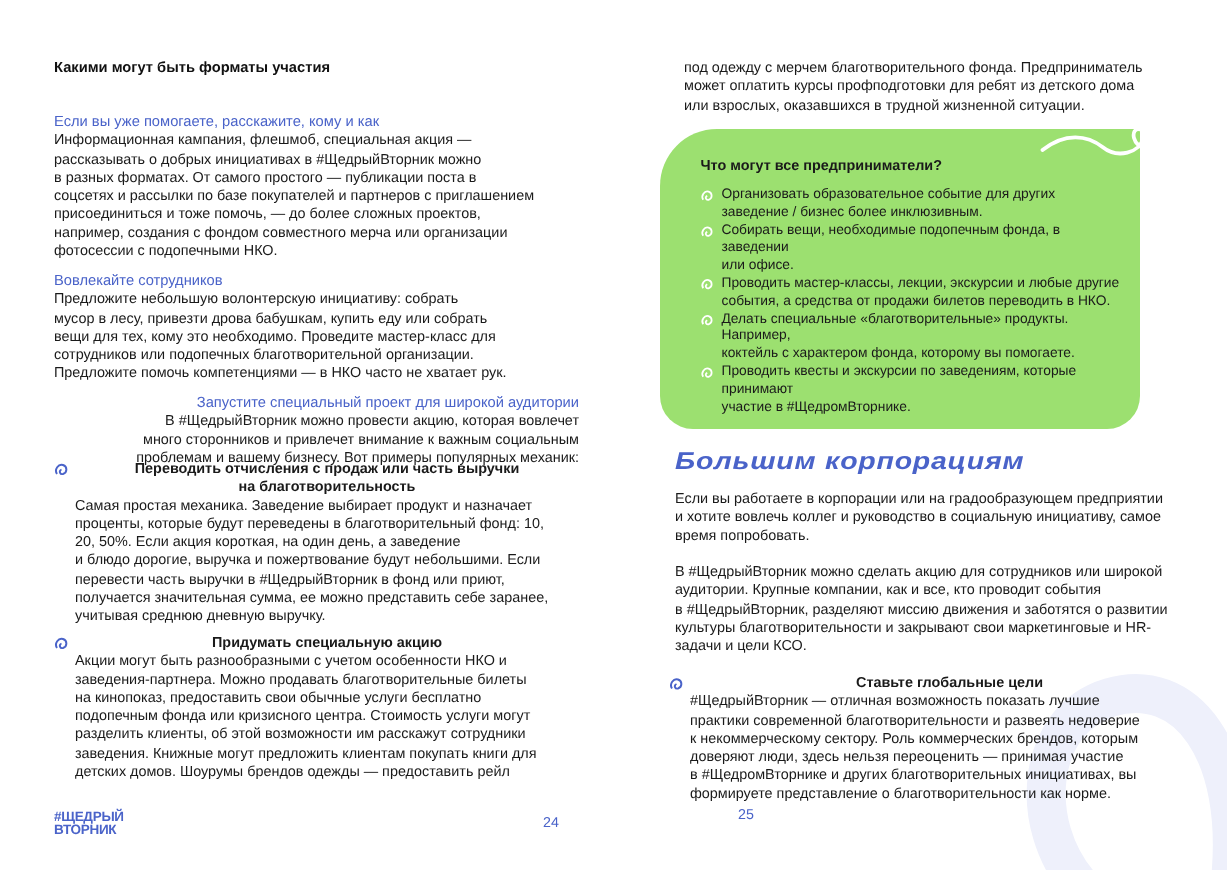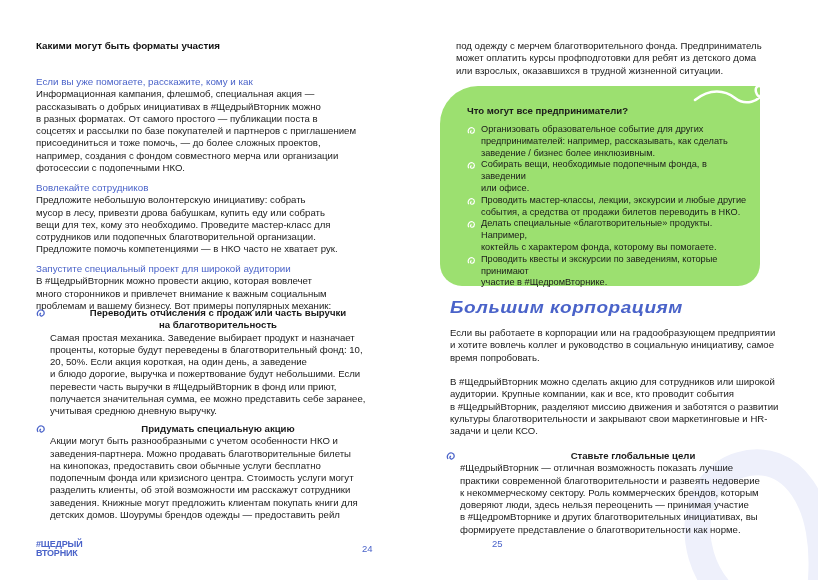--- a/index.html
+++ b/index.html
@@ -52,21 +52,21 @@
 
   <div class="block txt" style="left:36px; top:166px; width:350px;">
     <div class="h-blue">Вовлекайте сотрудников</div>
     <div>Предложите небольшую волонтерскую инициативу: собрать</div>
     <div>мусор в лесу, привезти дрова бабушкам, купить еду или собрать</div>
     <div>вещи для тех, кому это необходимо. Проведите мастер-класс для</div>
     <div>сотрудников или подопечных благотворительной организации.</div>
     <div>Предложите помочь компетенциями — в НКО часто не хватает рук.</div>
   </div>
 
-  <div class="block txt" style="left:36px; top:247px; width:350px;">
+  <div class="block txt" style="left:36px; top:247px; width:350px;text-align:right;">
     <div class="h-blue">Запустите специальный проект для широкой аудитории</div>
     <div>В #ЩедрыйВторник можно провести акцию, которая вовлечет</div>
     <div>много сторонников и привлечет внимание к важным социальным</div>
     <div>проблемам и вашему бизнесу. Вот примеры популярных механик:</div>
   </div>
 
   <div class="bullet txt" style="left:36px; top:307px; width:350px;">
     <svg class="icon" viewBox="0 0 10 10">
       <path d="M2 8 C 0 5, 3 1, 6 2 C 9 3, 9 7, 6 8 C 4 8.5, 3 6, 5 5" fill="none" stroke="#4a63c9" stroke-width="1.3"></path>
     </svg>
@@ -113,21 +113,20 @@
 </div>
 
 <div class="green-box">
   <div class="box-title">Что могут все предприниматели?</div>
   <div class="green-list">
     <div class="green-item">
       <svg class="icon" viewBox="0 0 10 10">
           <path d="M2 8 C 0 5, 3 1, 6 2 C 9 3, 9 7, 6 8 C 4 8.5, 3 6, 5 5" fill="none" stroke="#ffffff" stroke-width="1.3"></path>
         </svg>
       <div>Организовать образовательное событие для других</div>
-      <div>предпринимателей: например, рассказывать, как сделать</div>
       <div>заведение / бизнес более инклюзивным.</div>
     </div>
     <div class="green-item">
       <svg class="icon" viewBox="0 0 10 10">
           <path d="M2 8 C 0 5, 3 1, 6 2 C 9 3, 9 7, 6 8 C 4 8.5, 3 6, 5 5" fill="none" stroke="#ffffff" stroke-width="1.3"></path>
         </svg>
       <div>Собирать вещи, необходимые подопечным фонда, в заведении</div>
       <div>или офисе.</div>
     </div>
     <div class="green-item">

